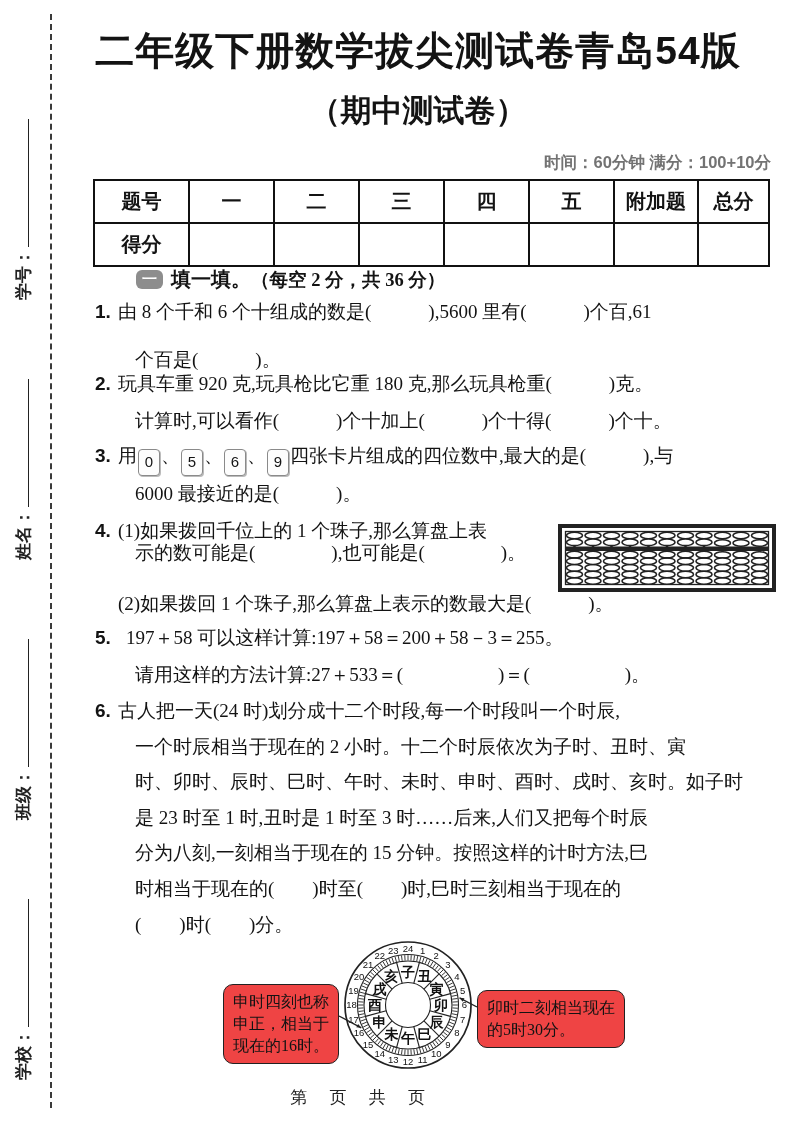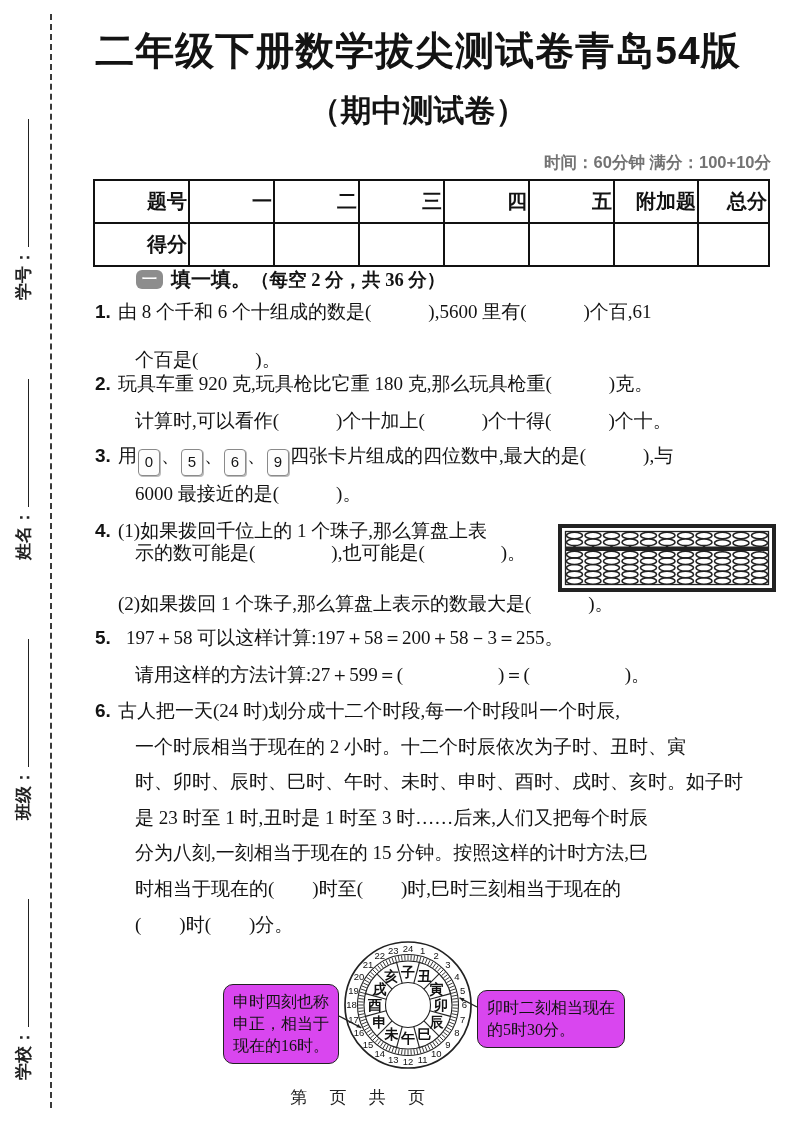--- a/index.html
+++ b/index.html
@@ -16,21 +16,21 @@
   
   .title{position:absolute;left:60px;top:24px;width:716px;text-align:center;
          font-family:"Liberation Sans",sans-serif;font-weight:bold;font-size:39px;letter-spacing:1px;}
   .subtitle{position:absolute;left:60px;top:90px;width:716px;text-align:center;
             font-family:"Liberation Sans",sans-serif;font-weight:bold;font-size:31px;}
   .meta{position:absolute;right:22px;top:152px;font-family:"Liberation Sans",sans-serif;
         font-size:16.5px;font-weight:bold;color:#737373;}
 
   
   table.score{position:absolute;left:93px;top:179px;border-collapse:collapse;table-layout:fixed;}
-  table.score td{border:2px solid #111;height:39px;text-align:right;vertical-align:middle;
+  table.score td{border:2px solid #111;height:39px;text-align:center;vertical-align:middle;
                  font-size:20px;font-weight:bold;}
   td.c0{width:91px}td.c1,td.c2,td.c3,td.c4,td.c5{width:81px}td.c6{width:80px}td.c7{width:67px}
 
   
   .sec{position:absolute;left:88px;top:266px;font-size:20px;font-weight:bold;padding-left:48px;}
   .badge{display:inline-block;width:27px;height:19px;background:#8d8d8d;border-radius:6px;
          color:#fff;text-align:center;line-height:17px;font-size:15px;vertical-align:2px;
          margin-right:8px;font-family:"Liberation Sans",sans-serif;}
   .sec .note{font-weight:bold;font-size:18.5px;}
 
@@ -41,21 +41,21 @@
   .q .line.cont{left:40px;}
   .card{display:inline-block;width:20px;height:25px;border:1.5px solid #8a8a8a;border-radius:4px;
         background:#fdfdfd;text-align:center;font-size:15px;line-height:24px;margin:0 1px;
         vertical-align:-5px;box-shadow:1px 1px 0 #bbb;font-family:"Liberation Sans",sans-serif;}
 
   
   .abacus{position:absolute;left:558px;top:524px;}
   .diagram{position:absolute;left:220px;top:932px;}
 
   
-  .callout{position:absolute;border:1.7px solid #222;border-radius:10px;background:#d946ef;
+  .callout{position:absolute;border:1.7px solid #222;border-radius:10px;background:#ef4444;
            font-size:16px;line-height:22px;padding:6px 9px;white-space:nowrap;}
   .callout.left{left:223px;top:984px;}
   .callout.right{left:477px;top:990px;}
 
   .footer{position:absolute;left:0;top:1086px;width:724px;text-align:center;font-size:17px;
           letter-spacing:9px;color:#222;}
 </style>
 </head>
 <body>
 
@@ -120,21 +120,21 @@
       </div>
       <div class="q" style="top: 521px;">
         <span class="num">4.</span>
         <div class="line" style="top: 0px;">(1)如果拨回千位上的 1 个珠子,那么算盘上表</div>
         <div class="line cont" style="top: 22px;">示的数可能是(　　　　),也可能是(　　　　)。</div>
         <div class="line" style="top: 73px;">(2)如果拨回 1 个珠子,那么算盘上表示的数最大是(　　　)。</div>
       </div>
       <div class="q" style="top: 628px;">
         <span class="num">5.</span>
         <div class="line" style="top: 0px; margin-left: 8px;">197＋58 可以这样计算:197＋58＝200＋58－3＝255。</div>
-        <div class="line cont" style="top: 37px;">请用这样的方法计算:27＋599＝(　　　　　)＝(　　　　　)。</div>
+        <div class="line cont" style="top: 37px;">请用这样的方法计算:27＋533＝(　　　　　)＝(　　　　　)。</div>
       </div>
       <div class="q" style="top: 701px;">
         <span class="num">6.</span>
         <div class="line" style="top: 0px;">古人把一天(24 时)划分成十二个时段,每一个时段叫一个时辰,</div>
         <div class="line cont" style="top: 35.6px;">一个时辰相当于现在的 2 小时。十二个时辰依次为子时、丑时、寅</div>
         <div class="line cont" style="top: 71.2px;">时、卯时、辰时、巳时、午时、未时、申时、酉时、戌时、亥时。如子时</div>
         <div class="line cont" style="top: 106.8px;">是 23 时至 1 时,丑时是 1 时至 3 时……后来,人们又把每个时辰</div>
         <div class="line cont" style="top: 142.4px;">分为八刻,一刻相当于现在的 15 分钟。按照这样的计时方法,巳</div>
         <div class="line cont" style="top: 178px;">时相当于现在的(　　)时至(　　)时,巳时三刻相当于现在的</div>
         <div class="line cont" style="top: 213.6px;">(　　)时(　　)分。</div>

